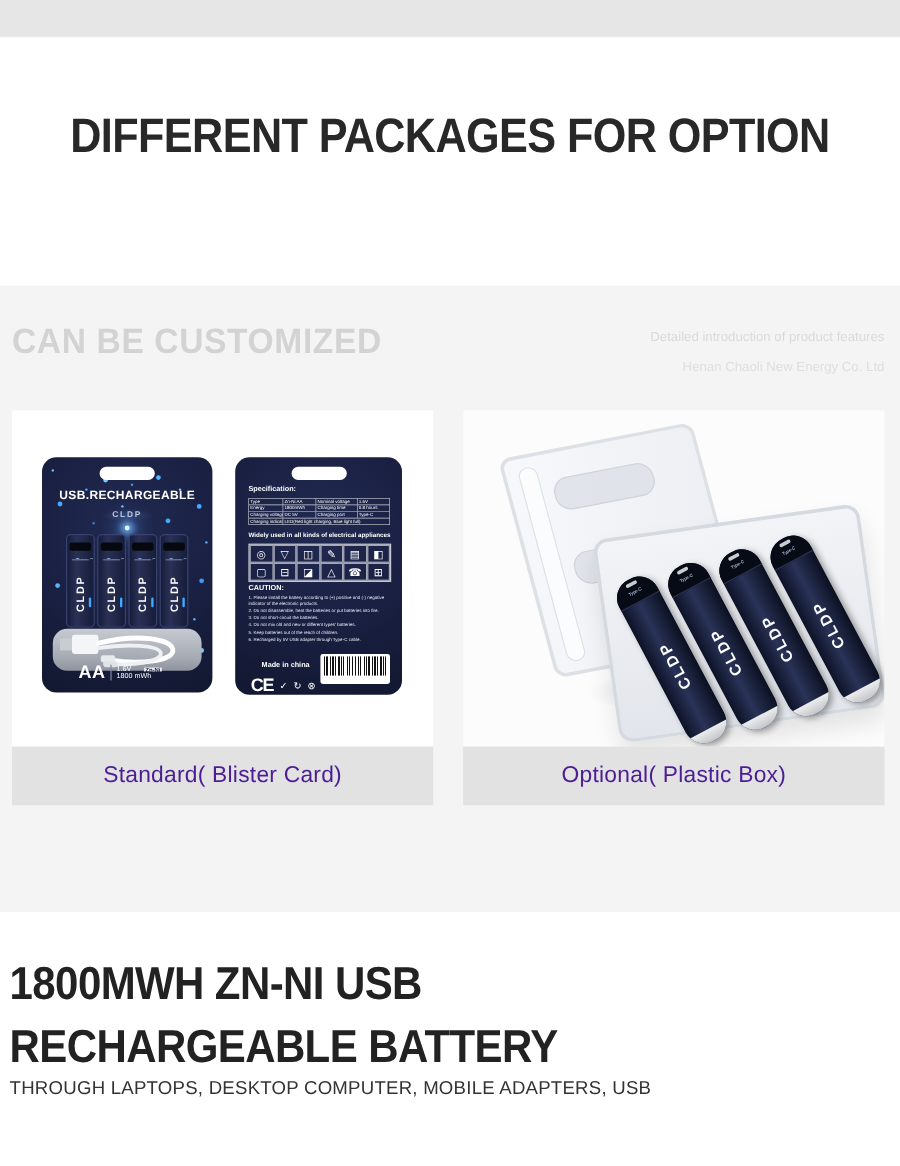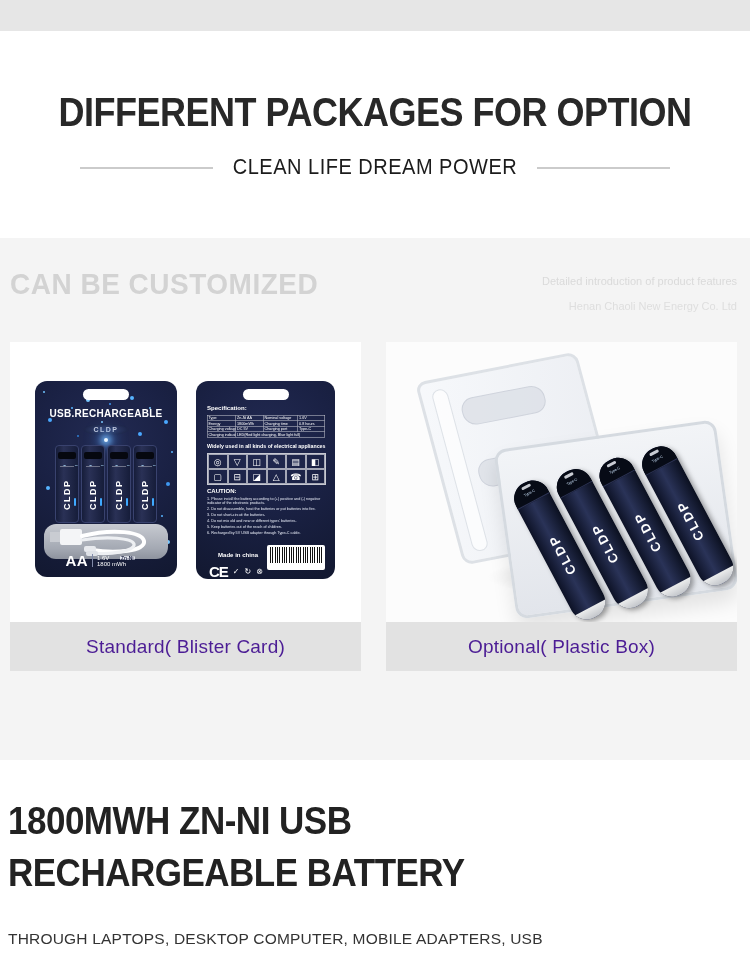--- a/index.html
+++ b/index.html
@@ -130,35 +130,30 @@
   .boxbatt .bcap span{display:inline-block;font-size:8px;color:#cfe6ff;transform:scale(.45);white-space:nowrap;}
   .boxbatt .bvlabel{flex:1;display:flex;align-items:center;justify-content:center;
            writing-mode:vertical-rl;transform:rotate(180deg);
            font-size:13px;font-weight:bold;color:#fff;letter-spacing:2px;}
   .boxbatt .bsilver{height:11px;background:linear-gradient(#eceded,#c2c5ca);}
   .bb2{transform:translateY(10px);} .bb3{transform:translateY(20px);} .bb4{transform:translateY(30px);}
 
   
   .footer-title{left:8px;top:794px;font-size:35px;font-weight:bold;color:#222;
                 letter-spacing:-.5px;line-height:48px;transform:scaleY(1.1);transform-origin:left top;}
-  .footer-body{left:8px;top:893px;font-size:15.5px;color:#333;line-height:30px;letter-spacing:.2px;margin-top:31px;}
+  .footer-body{left:8px;top:893px;font-size:15.5px;color:#333;line-height:30px;letter-spacing:.2px;}
 </style>
 </head>
 <body>
 
 <div id="page">
 
   <div class="abs topbar"></div>
 
   <div class="abs hero-title">DIFFERENT PACKAGES FOR OPTION</div>
-  <div class="abs subrow">
-    <div class="subline"></div>
-    <div class="subtitle">CLEAN LIFE DREAM POWER</div>
-    <div class="subline"></div>
-  </div>
 
   <div class="abs section">
     <div class="abs cust-head">CAN BE CUSTOMIZED</div>
     <div class="abs notes">
       <div class="n1">Detailed introduction of product features</div>
       <div class="n2">Henan Chaoli New Energy Co. Ltd</div>
     </div>
 
     <div class="abs card card-left">
       <div class="photo">

